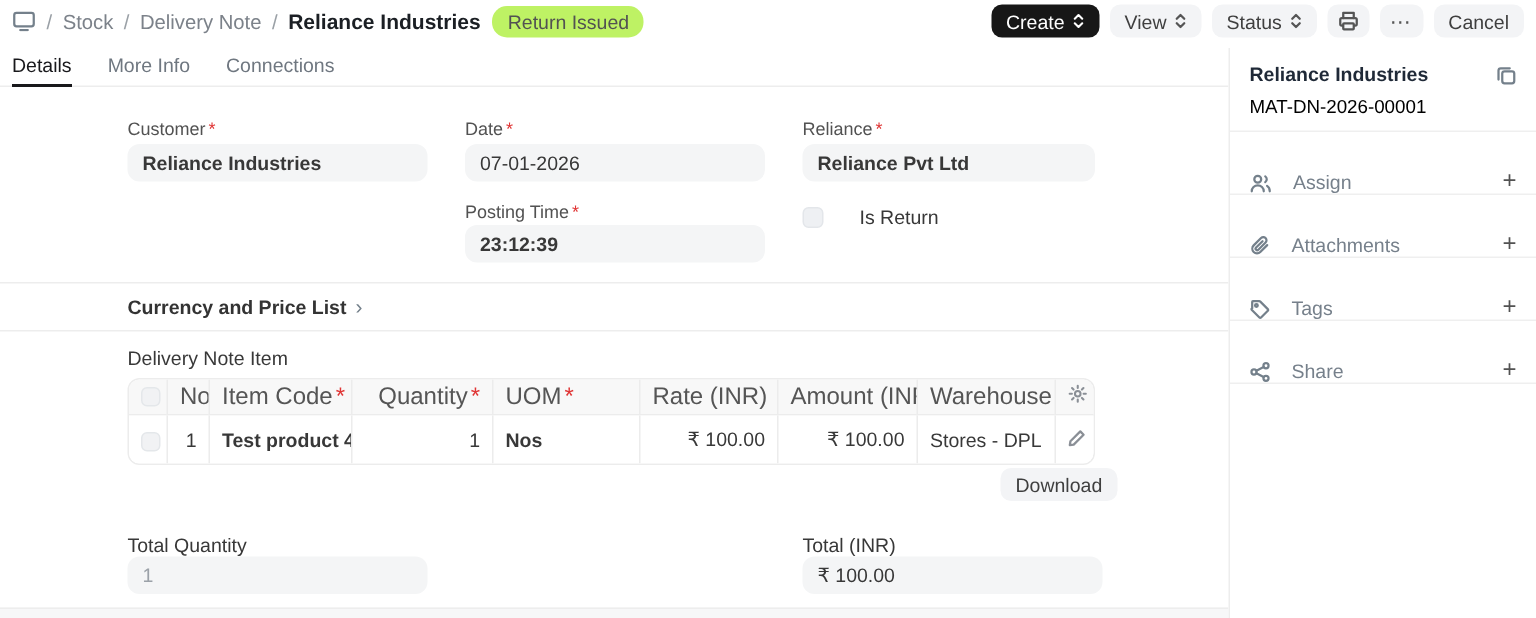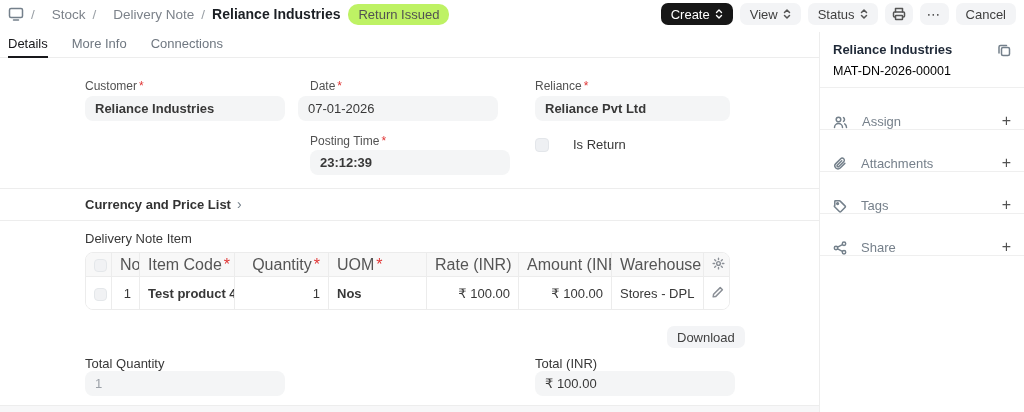--- a/index.html
+++ b/index.html
@@ -10,21 +10,21 @@
     width:1024px; height:412px; overflow:hidden;
     position:relative;
   }
   .page { position:absolute; inset:0; width:1024px; height:412px; background:#fff; }
 
   
   .topbar { position:absolute; top:0; left:0; width:1024px; height:28px;
     display:flex; align-items:center; padding:0 8px; }
   .crumbs { display:flex; align-items:center; gap:7px; font-size:13.5px; color:#7c828a; white-space:nowrap; }
   .crumbs .sep { color:#9aa0a6; }
-  .crumb-link { color:#7c828a; cursor:pointer;margin-left:10px; }
+  .crumb-link { color:#7c828a; cursor:pointer; }
   .crumb-current { color:#1b1f24; font-weight:bold; font-size:14px; }
   .doc-badge { margin-left:8px; background:#bef264; color:#525252; font-size:13px;
     padding:3px 10px; border-radius:10px; white-space:nowrap; }
   .topbar-actions { margin-left:auto; display:flex; align-items:center; gap:7px; }
   .btn { display:flex; align-items:center; gap:5px; height:22px; padding:0 10px;
     border-radius:7px; background:#f3f4f6; color:#3f3f3f; font-size:13px;
     border:none; cursor:pointer; white-space:nowrap; font-family:inherit; }
   .btn-dark { background:#171717; color:#fff; }
   .btn-icon { padding:0 7px; }
   .ico { display:inline-flex; align-items:center; justify-content:center; }
@@ -63,21 +63,21 @@
     height:24px; padding:0 8px; border-bottom:1px solid #ececec; text-align:left; white-space:nowrap; overflow:hidden; }
   .grid td { font-size:13px; color:#383838; height:32px; padding:0 8px; text-align:left;
     white-space:nowrap; overflow:hidden; background:#fff; }
   .grid th + th, .grid td + td { border-left:1px solid #ececec; }
   .grid .r { text-align:right; }
   .grid .c { text-align:center; }
   .grid .bold { font-weight:bold; }
   .row-check { width:13px; height:13px; border-radius:4px; background:#f1f2f4;
     border:1px solid #e4e7ea; display:inline-block; vertical-align:middle; cursor:pointer; }
 
-  .download-btn { position:absolute; left:667px; top:326px; }
+  .download-btn { position:absolute; left:667px; top:312px; }
 
   
   .bottom-strip { position:absolute; left:0; top:405px; width:819px; height:7px;
     background:#f7f7f8; border-top:1px solid #ededed; }
 
   
   .sidebar { position:absolute; left:819px; top:32px; width:205px; height:380px;
     border-left:1px solid #ededed; background:#fff; }
   .sb-head { padding:10px 13px 0 13px; height:56px; border-bottom:1px solid #efefef; }
   .sb-title-row { display:flex; align-items:center; justify-content:space-between; }
@@ -164,21 +164,21 @@
   </div>
 
   <div class="lbl" style="left:85px; top:79px;">
     <span>Customer</span><span class="req">*</span>
   </div>
   <div class="fld bold" style="left:85px; top:96px; width:200px;">Reliance Industries</div>
 
   <div class="lbl" style="left:310px; top:79px;">
     <span>Date</span><span class="req">*</span>
   </div>
-  <div class="fld" style="left:298px; top:96px; width:200px;">07-01-2026</div>
+  <div class="fld" style="left:310px; top:96px; width:200px;">07-01-2026</div>
 
   <div class="lbl" style="left:535px; top:79px;">
     <span>Reliance</span><span class="req">*</span>
   </div>
   <div class="fld bold" style="left:535px; top:96px; width:195px;">Reliance Pvt Ltd</div>
 
   <div class="lbl" style="left:310px; top:134px;">
     <span>Posting Time</span><span class="req">*</span>
   </div>
   <div class="fld" style="left:310px; top:150px; width:200px;font-weight:bold;">23:12:39</div>

